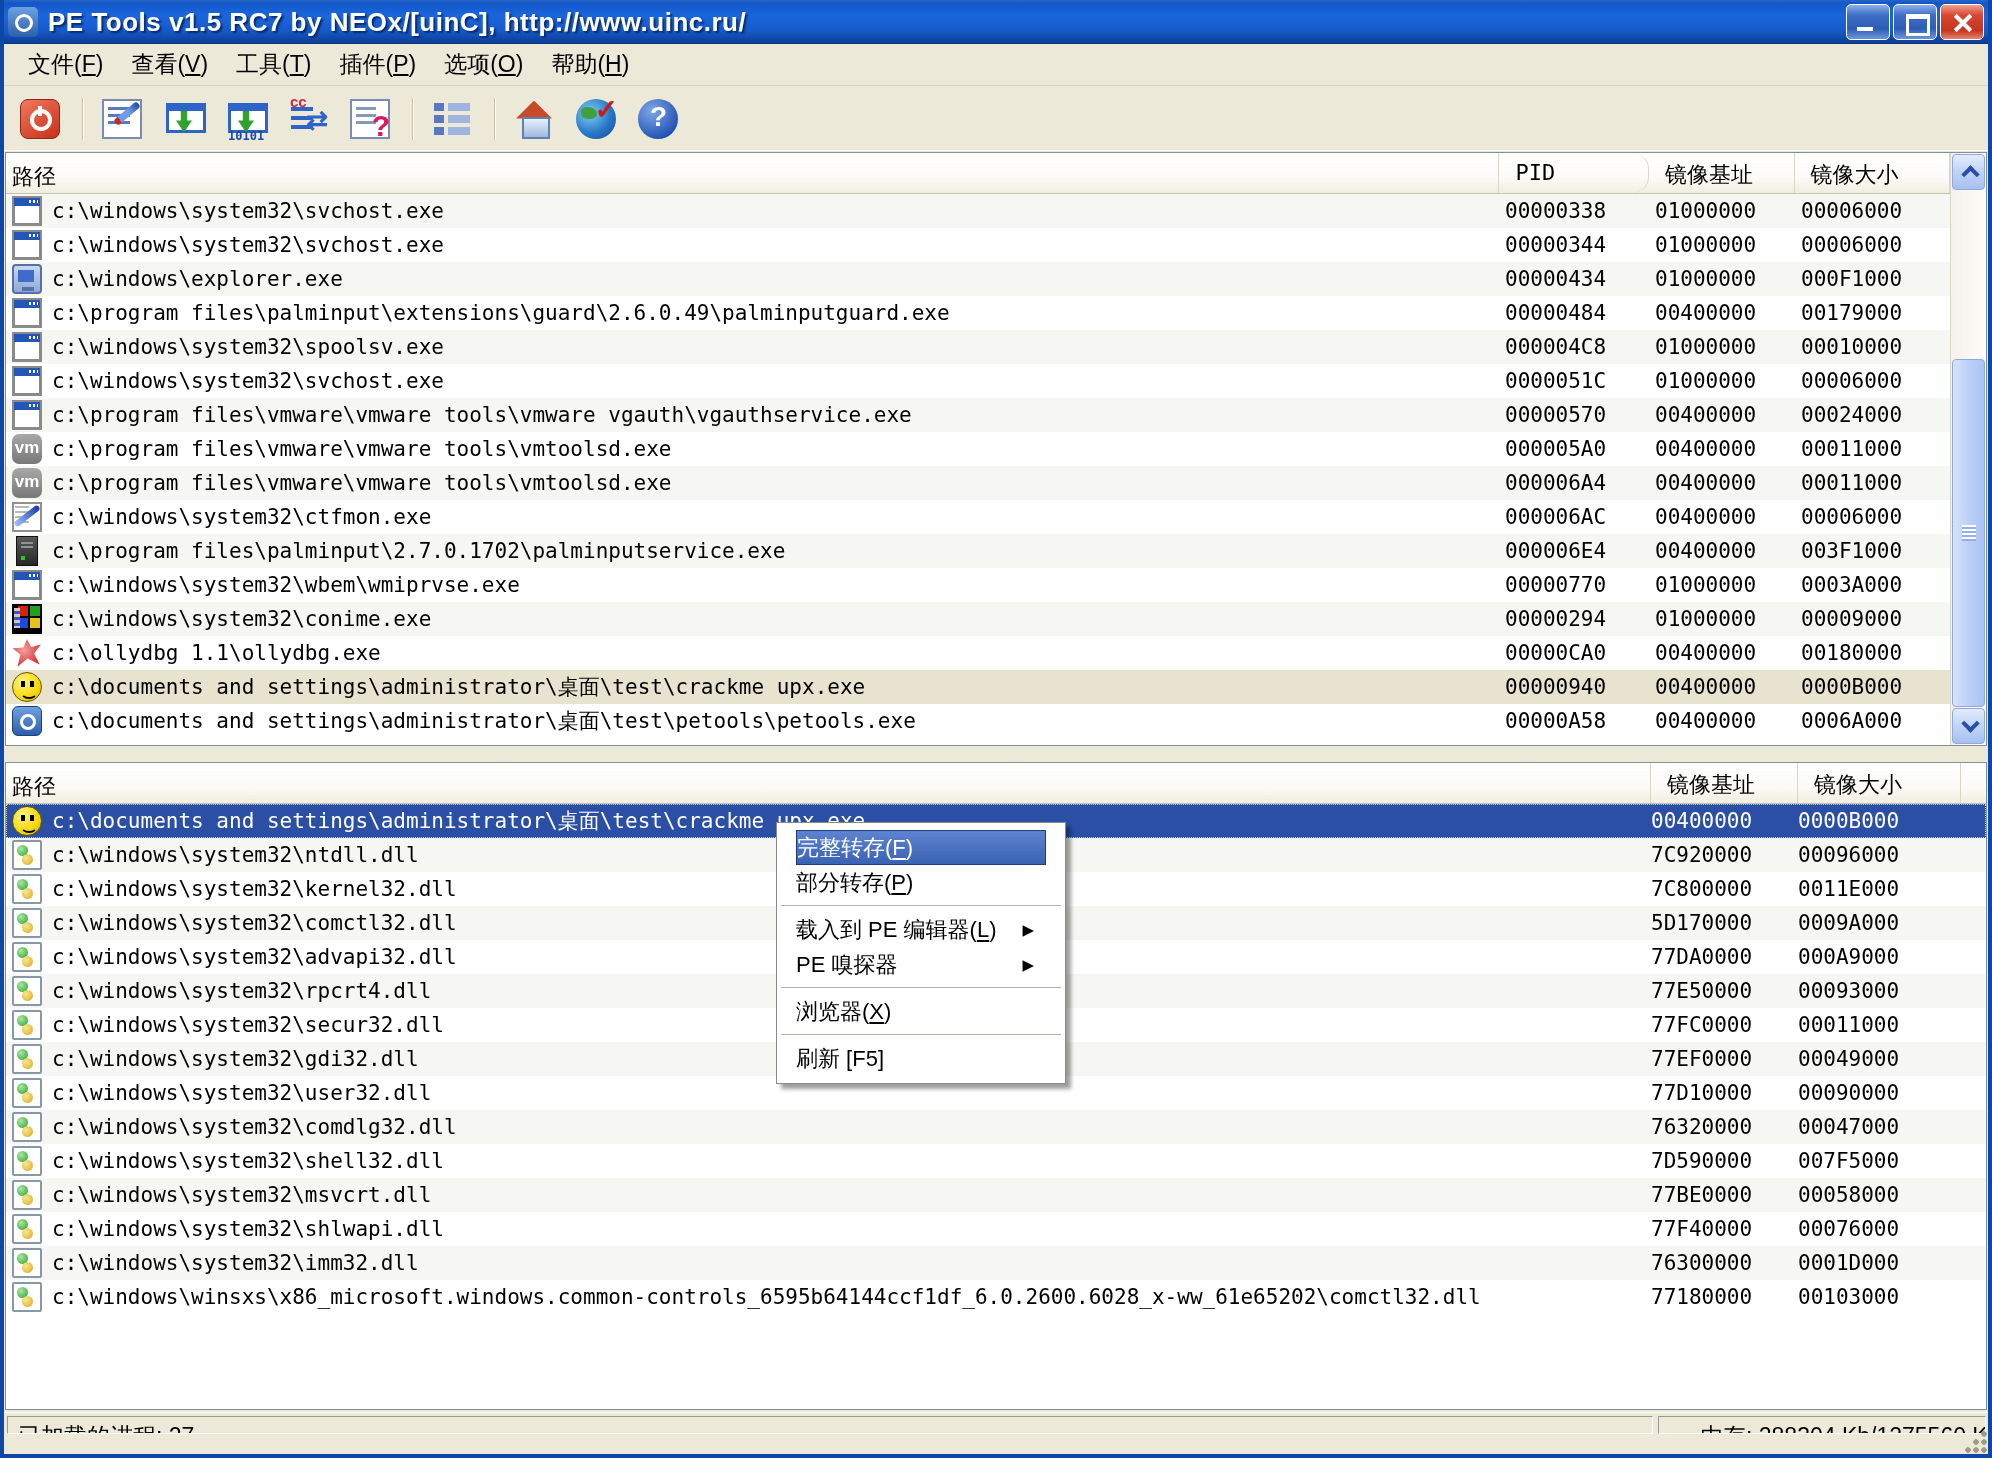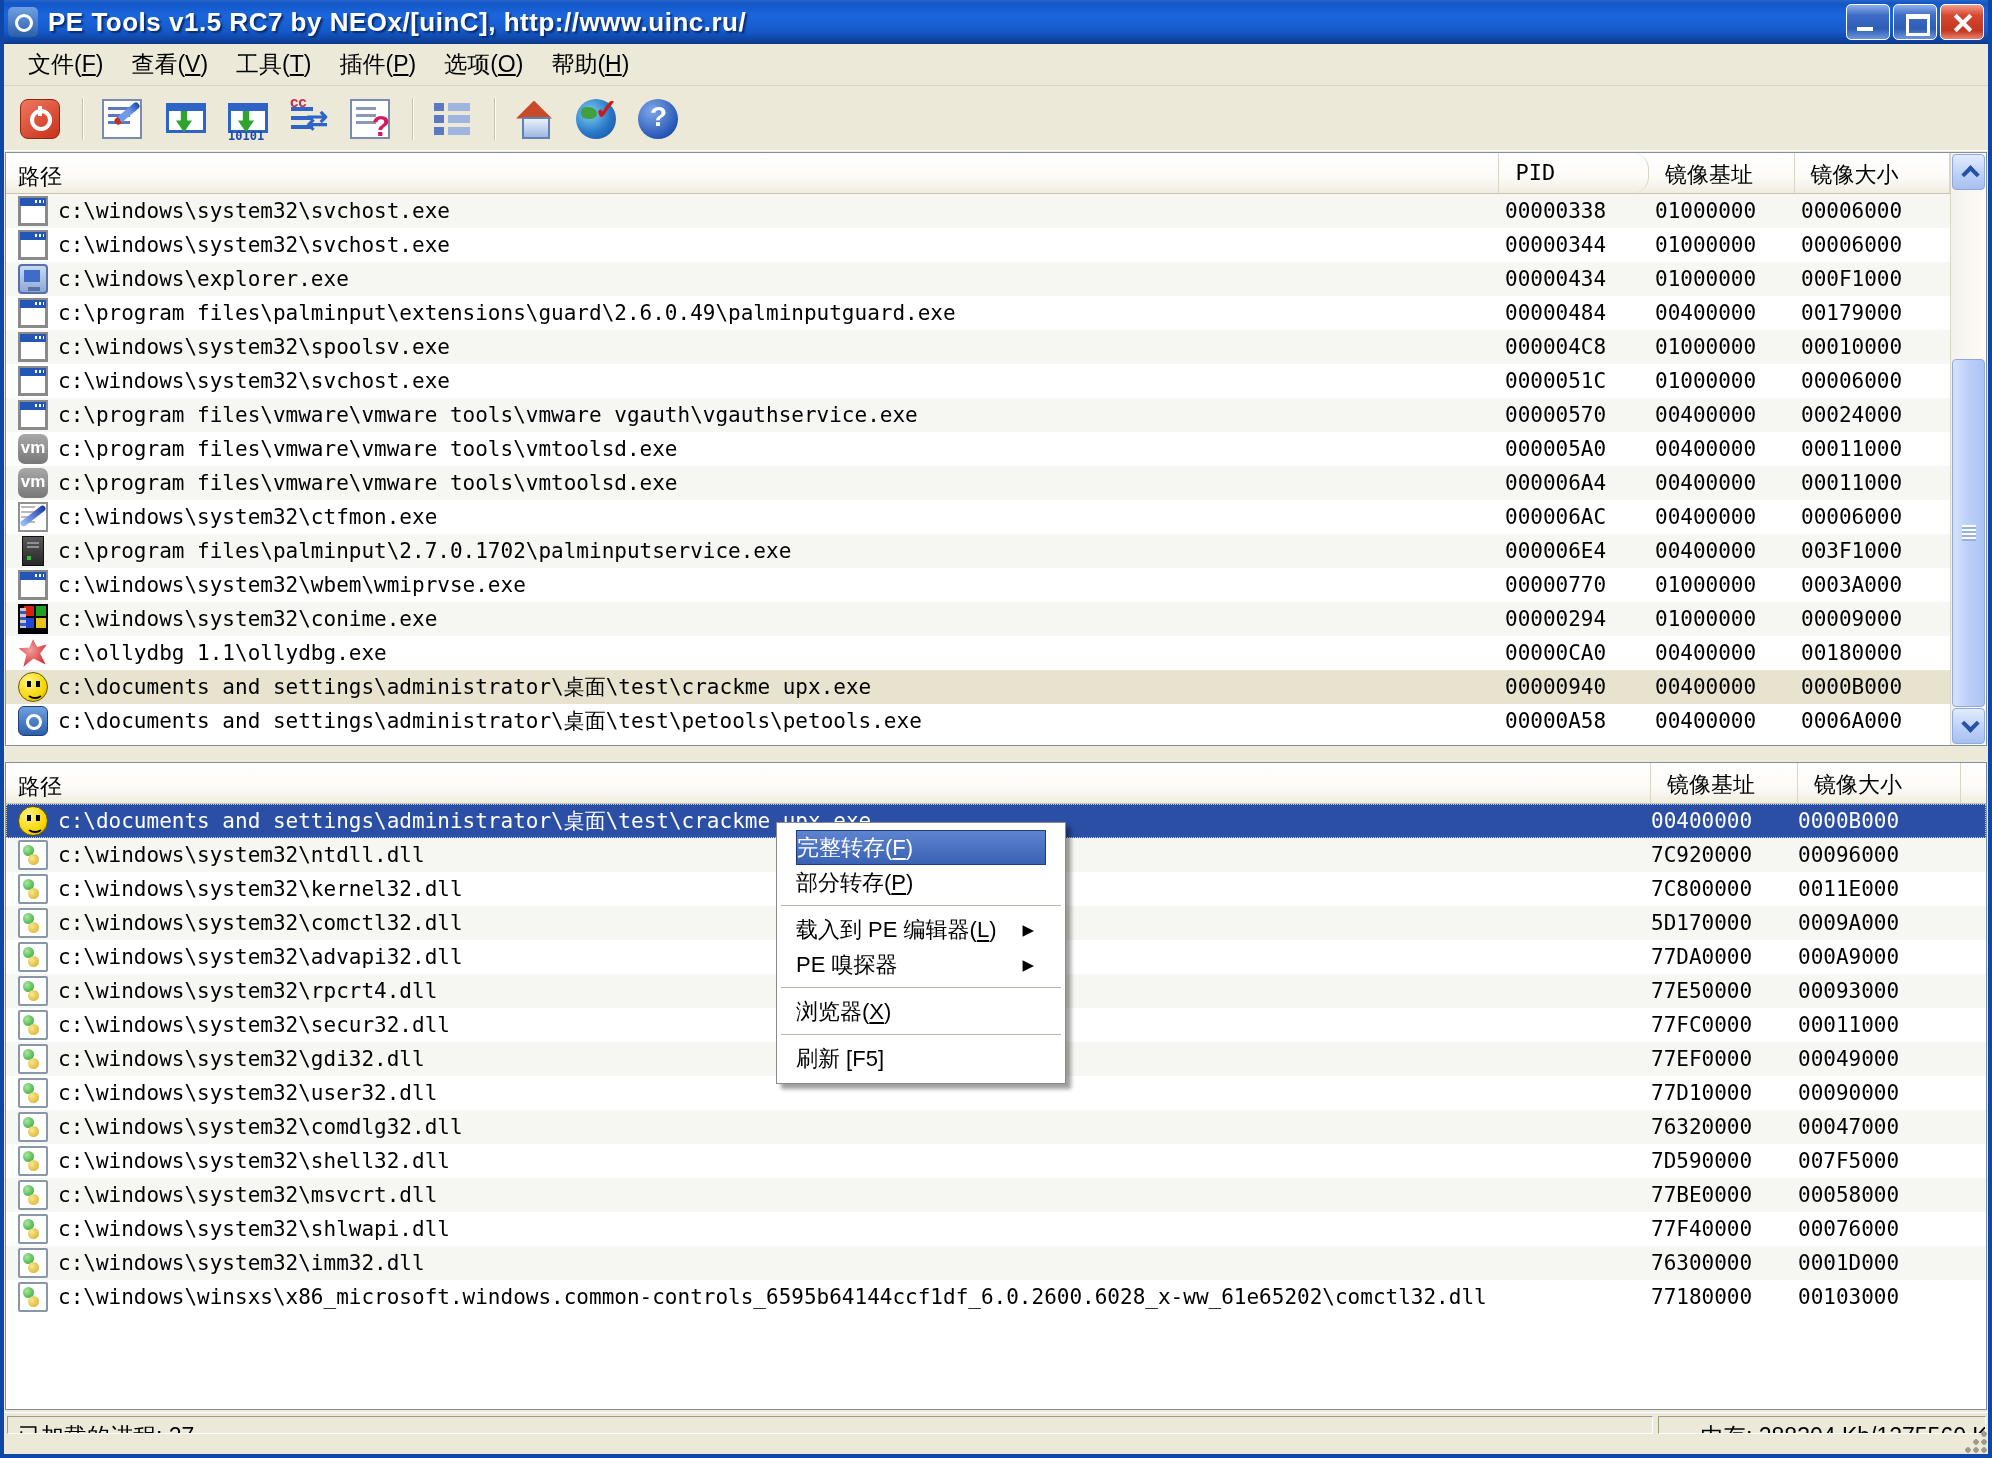--- a/index.html
+++ b/index.html
@@ -78,21 +78,21 @@
     border-bottom:1px solid #C9C5B2;font-size:22px;}
   .lv-h{border-right:1px solid #D9D6C6;padding:7px 0 0 16px;white-space:nowrap;overflow:hidden;
     font-family:"DejaVu Sans Mono","Liberation Mono",monospace;}
   .lv-body{position:absolute;left:0;right:0;top:41px;bottom:0;overflow:hidden;background:#fff;}
   .lv-row{display:flex;height:34px;align-items:center;background:#fff;
     font-family:"DejaVu Sans Mono","Liberation Mono",monospace;font-size:21px;color:#000;white-space:nowrap;}
   .lv-row.alt{background:#F6F6F2;}
   .lv-row.inactive-highlight{background:#E7E3CE;}
   .lv-row.selected{background:#2B4FA5;color:#fff;outline:1px dotted #E0D0A0;outline-offset:-1px;}
   .lv-c{overflow:hidden;white-space:nowrap;flex:0 0 auto;}
-  .col-path{display:flex;align-items:center;padding-left:12px;}
+  .col-path{display:flex;align-items:center;padding-left:6px;}
   .ptext{margin-left:10px;}
   
   .process-pane .col-path{width:1499px;}
   .process-pane .col-pid{width:150px;border-radius:16px;}
   .process-pane .col-base{width:146px;}
   .process-pane .col-size{width:156px;}
   .process-pane .lv-head,.process-pane .lv-body{margin-right:36px;}
   
   .module-pane .col-path{width:1645px;}
   .module-pane .col-base{width:147px;}

